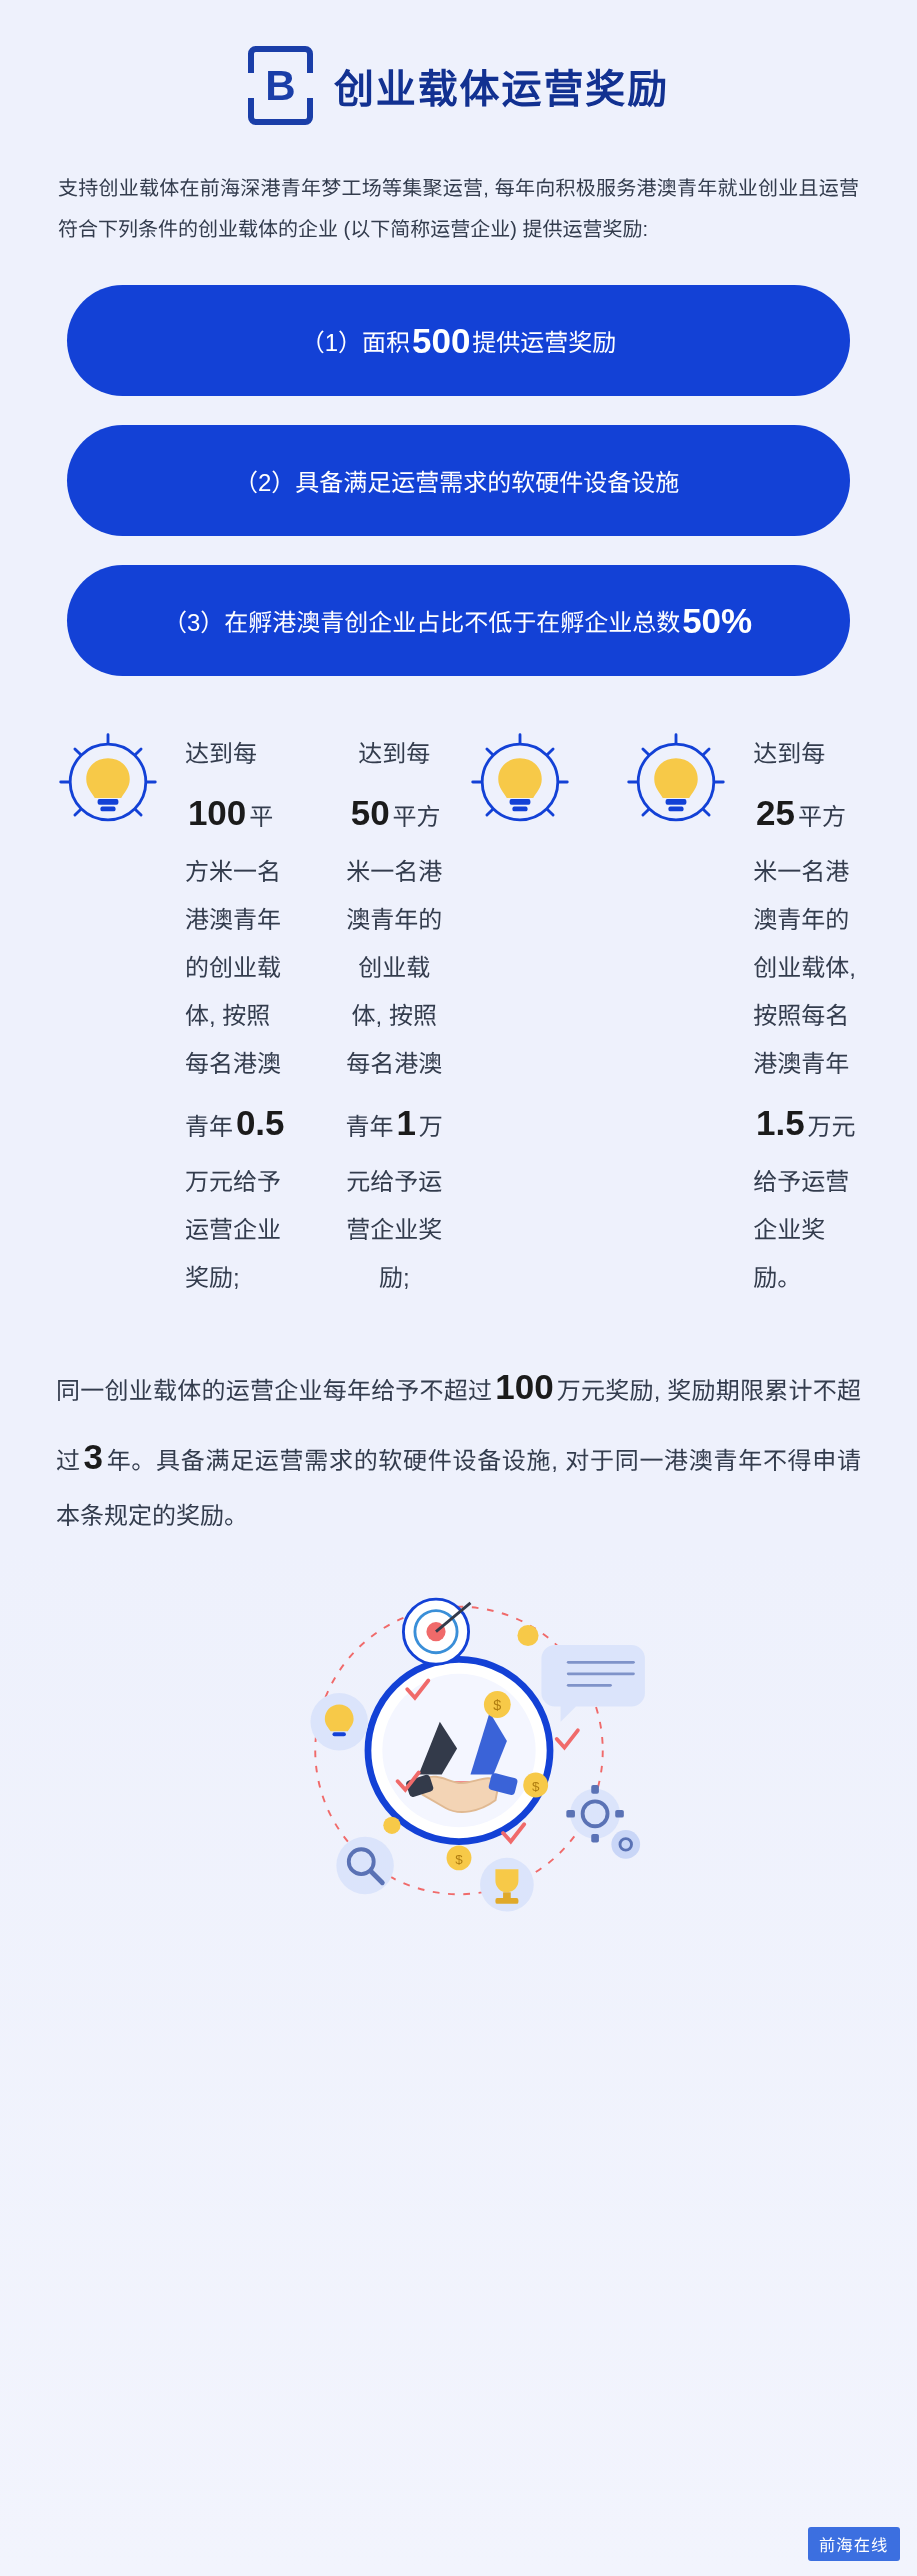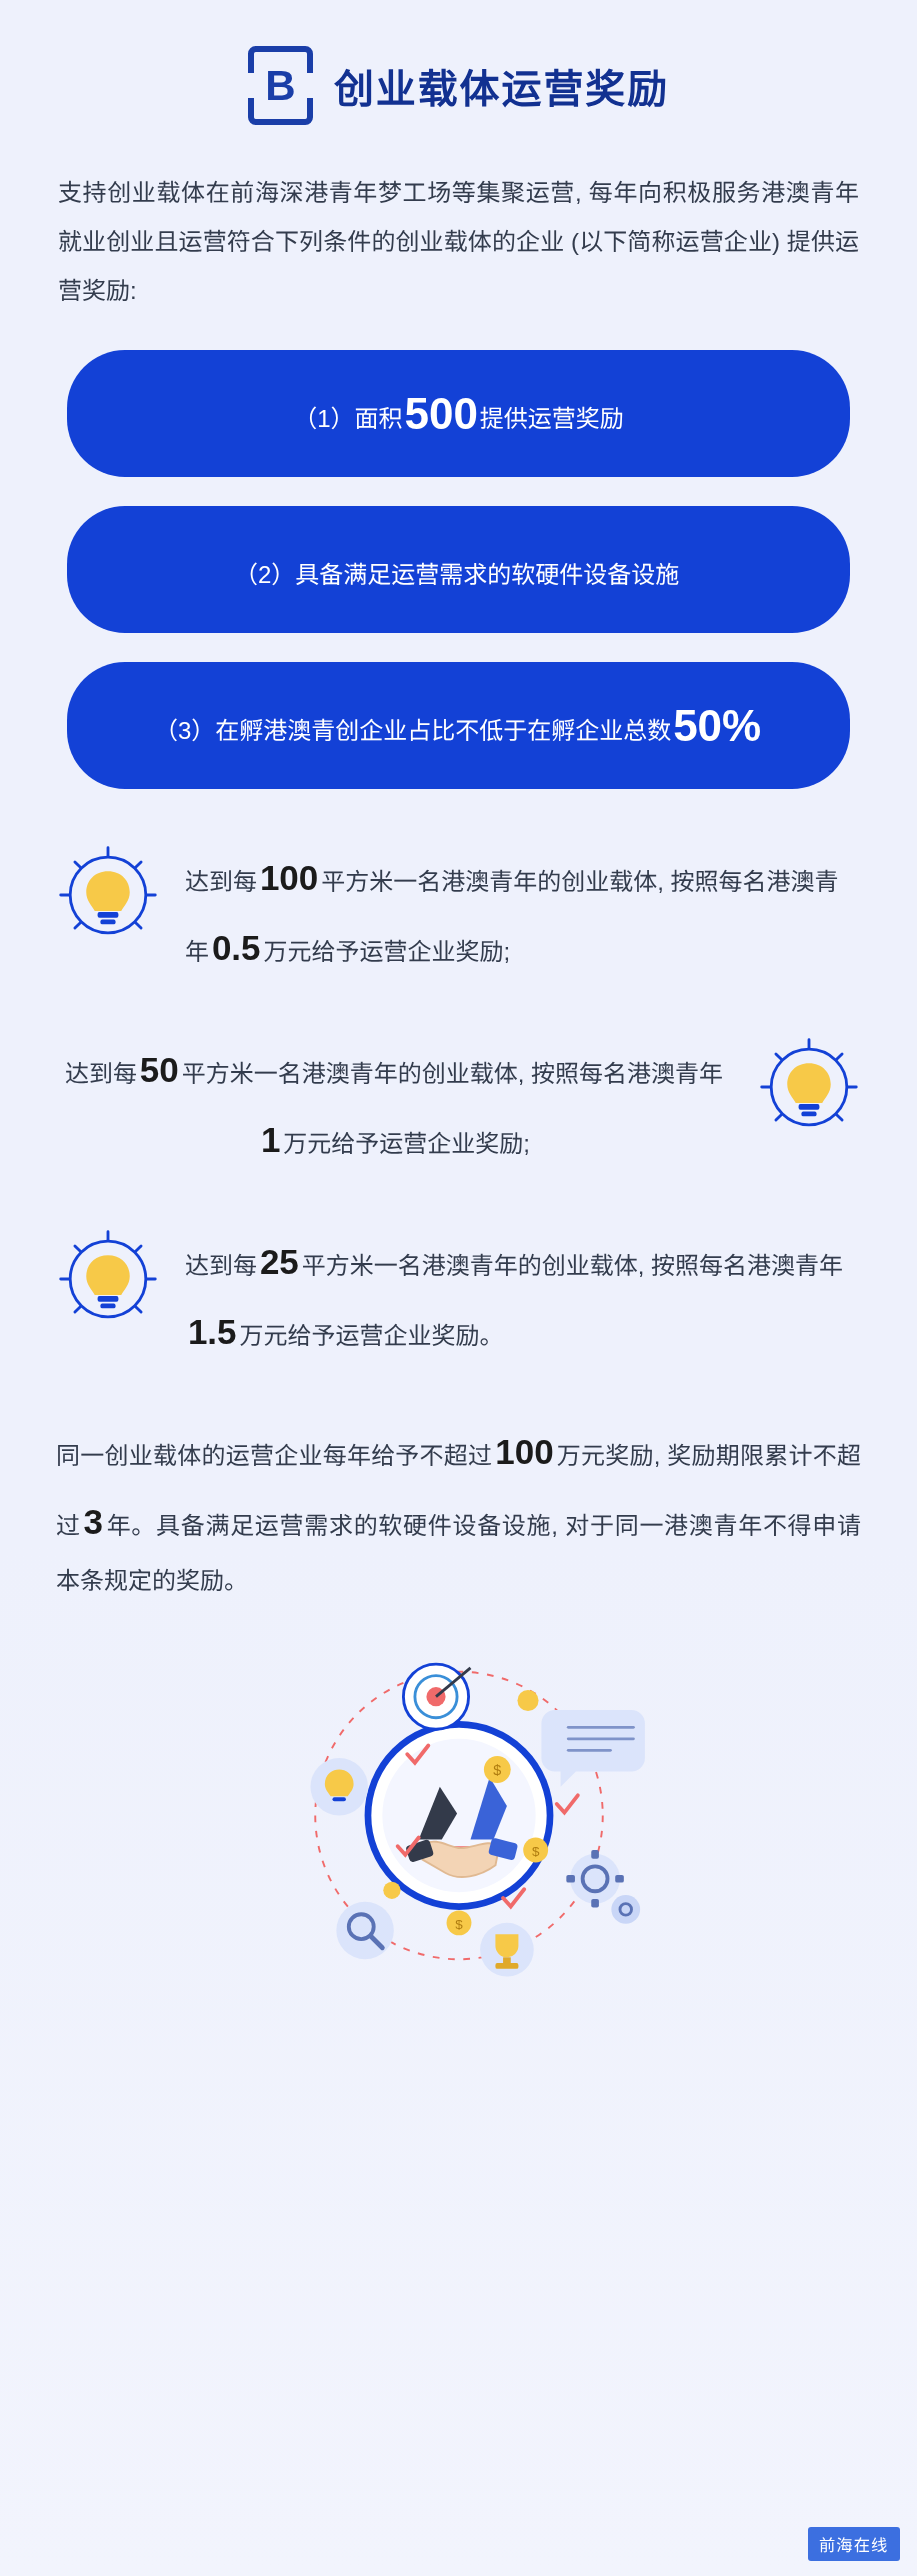--- a/index.html
+++ b/index.html
@@ -70,21 +70,21 @@
     font-weight: bold;
     color: #123191;
     letter-spacing: 1.9px;
     white-space: nowrap;
     text-align: right;
   }
 
   
   .intro {
     margin: 9.6px 58px 35px 58px;
-    font-size: 24px;
+    font-size: 20px;
     line-height: 2.05;
     color: #333c4d;
     text-align: justify;
   }
 
   
   .pills {
     margin: 0 67px;
     display: flex;
     flex-direction: column;
@@ -93,31 +93,30 @@
   .pill {
     background: #1341d6;
     color: #ffffff;
     border-radius: 58px;
     padding: 25px 40px;
     font-size: 24px;
     line-height: 1.75;
     text-align: center;
   }
   .pill .num {
-    font-size: 44px;
+    font-size: 35px;
     font-weight: bold;
     vertical-align: -1.9px;
     margin: 0 1.9px;
   }
 
   
   .bulb-rows {
     margin: 54px 56px 0 56px;
     display: flex;
-    flex-direction: column;
     gap: 52px;
   }
   .bulb-row {
     display: flex;
     align-items: flex-start;
     gap: 25px;
   }
   .bulb-row.right { flex-direction: row-reverse; }
   .bulb-row .text {
     flex: 1;

